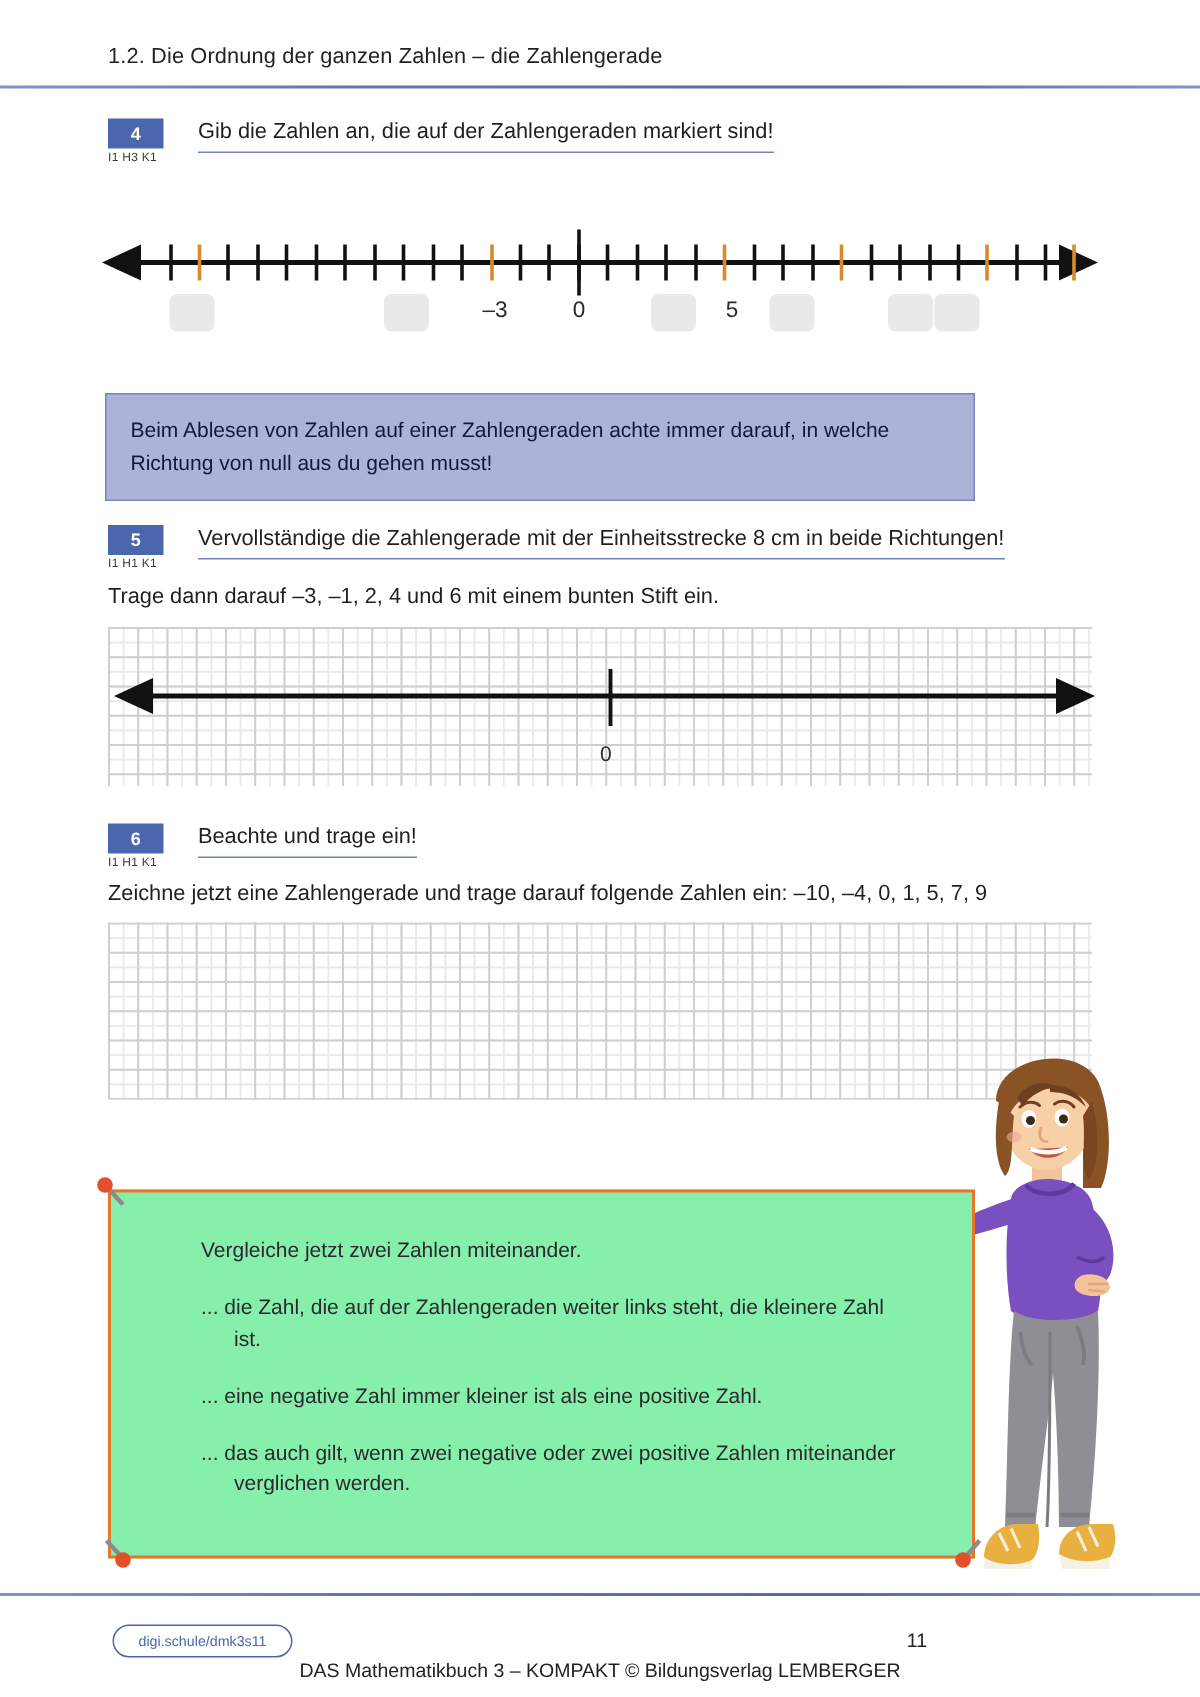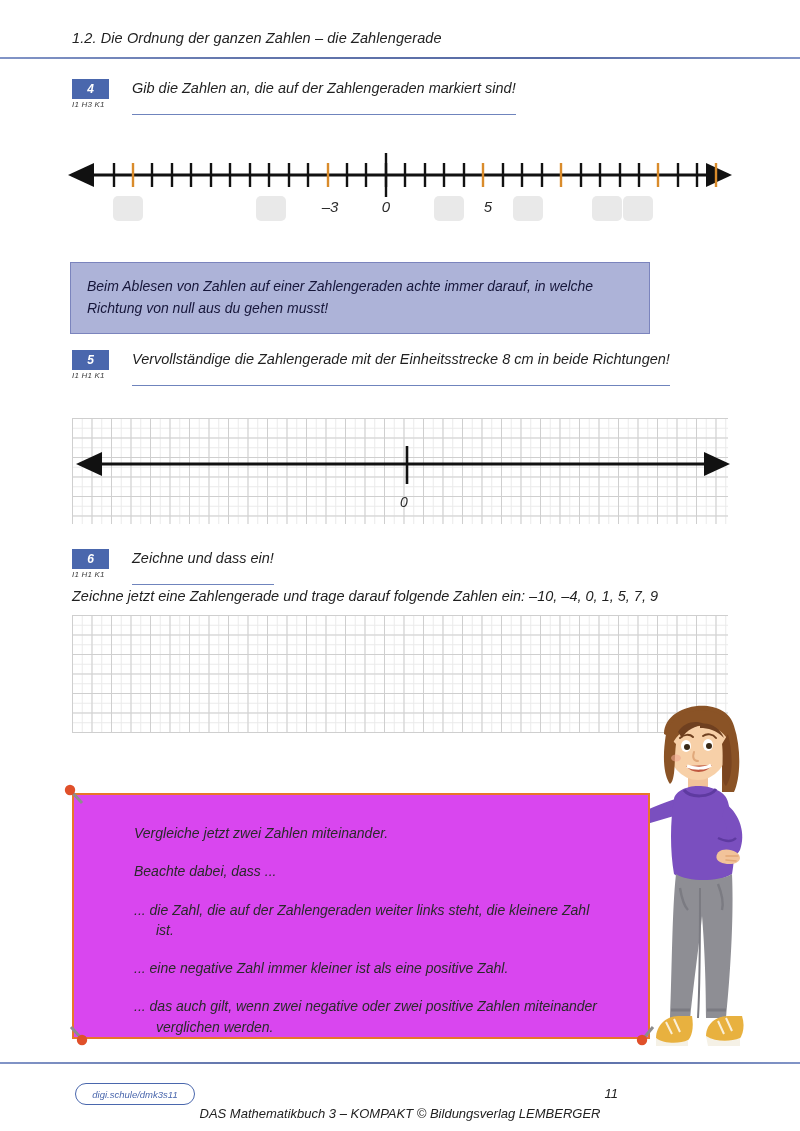--- a/index.html
+++ b/index.html
@@ -3,21 +3,21 @@
 <meta charset="utf-8">
 <style>
   * { box-sizing: border-box; margin: 0; padding: 0; }
   html, body {
     width: 800px; height: 1131px;
     background: #ffffff;
     font-family: "Liberation Sans", sans-serif;
     color: #1f1f1f;
     overflow: hidden;
   }
-  .page { position: relative; width: 696px; height: 1131px; font-style: italic; }
+  .page { position: relative; width: 696px; height: 1131px; }
 
   
   .chapter-title {
     position: absolute; left: 72px; top: 30px;
     font-size: 14.5px; color: #222; letter-spacing: .1px;
   }
   .rule-top {
     position: absolute; left: 0; top: 57px; width: 800px; height: 2px;
     background: linear-gradient(to right, #7b8fc4, #5b6fa8 30%, #4e63a0 70%, #7b8fc4);
     opacity: .95;
@@ -36,21 +36,21 @@
     color: #fff; font-size: 12px; font-weight: bold;
     display: flex; align-items: center; justify-content: center;
   }
   .ex-code {
     position: absolute; left: 0; top: 21px;
     font-size: 8px; color: #3a3a3a; letter-spacing: .2px; white-space: nowrap;
   }
   .ex-text {
     position: absolute; left: 60px; top: 1px;
     font-size: 14.5px; color: #1f1f1f; white-space: nowrap;
-    padding-bottom: 18px;
+    padding-bottom: 5px;
     border-bottom: 1.4px solid #6f84bd;
   }
   .ex-sub {
     position: absolute; left: 0px; font-size: 14.5px; color: #1f1f1f;
   }
 
   
   .nl-wrap { position: absolute; left: 0; top: 0; }
   .nl-labels { position: absolute; }
   .nl-box {
@@ -78,21 +78,21 @@
       linear-gradient(to bottom, #cfcfcf 1px, transparent 1px),
       linear-gradient(to right, #eaeaea 1px, transparent 1px),
       linear-gradient(to bottom, #eaeaea 1px, transparent 1px);
     background-size: 19.5px 19.5px, 19.5px 19.5px, 9.75px 9.75px, 9.75px 9.75px;
   }
 
   
   .orange-box {
     position: absolute; left: 72px; top: 793px;
     width: 578px; height: 246px;
-    background: #d946ef; border: 2.2px solid #e8762a;
+    background: #86efac; border: 2.2px solid #e8762a;
   }
   .orange-text {
     position: absolute; left: 60px; top: 28px; width: 470px;
     font-size: 14px; line-height: 1.45; color: #2a2a2a;
   }
   .ot-line { margin-bottom: 18px; }
   .ot-line.hang { padding-left: 22px; text-indent: -22px; }
 
   .pin { position: absolute; width: 26px; height: 26px; }
   .pin svg { display: block; }
@@ -191,34 +191,35 @@
     </div>
   </div>
 
   <div class="info-box">Beim Ablesen von Zahlen auf einer Zahlengeraden achte immer darauf, in welche Richtung von null aus du gehen musst!</div>
 
   <div class="ex" style="left:72px; top:350px;">
     <div class="ex-badge">5</div>
     <div class="ex-code">I1 H1 K1</div>
     <div class="ex-text">Vervollständige die Zahlengerade mit der Einheitsstrecke 8 cm in beide Richtungen!</div>
   </div>
+  <div class="ex-sub" style="left:72px; top:390px;">Trage dann darauf –3, –1, 2, 4 und 6 mit einem bunten Stift ein.</div>
 
   <div class="grid" style="left:72px; top:418px; width:656px; height:106px;"></div>
   <svg width="680" height="106" style="position:absolute; left:72px; top:418px;">
     <line x1="22" y1="46" x2="640" y2="46" stroke="#111" stroke-width="3.2"></line>
     <polygon points="4,46 30,34 30,58" fill="#111"></polygon>
     <polygon points="658,46 632,34 632,58" fill="#111"></polygon>
     <line x1="335" y1="28" x2="335" y2="66" stroke="#111" stroke-width="2.6"></line>
   </svg>
   <div style="position:absolute; left:400px; top:494px; font-size:14px; color:#2b2b2b;">0</div>
 
   <div class="ex" style="left:72px; top:549px;">
     <div class="ex-badge">6</div>
     <div class="ex-code">I1 H1 K1</div>
-    <div class="ex-text">Zeichne und dass ein!</div>
+    <div class="ex-text">Beachte und trage ein!</div>
   </div>
   <div class="ex-sub" style="left:72px; top:588px;">Zeichne jetzt eine Zahlengerade und trage darauf folgende Zahlen ein: –10, –4, 0, 1, 5, 7, 9</div>
 
   <div class="grid" style="left:72px; top:615px; width:656px; height:118px;"></div>
 
   <div class="girl">
     <svg width="170" height="372" viewBox="0 0 170 372">
 
       <path d="M34 46 C34 14, 96 6, 104 38 C112 62, 110 92, 104 104 L92 104 L92 52 L46 52 Z" fill="#8a5326"></path>
 
@@ -275,21 +276,20 @@
       <path d="M36 334 L42 346 M44 331 L50 344" stroke="#fff" stroke-width="2" opacity=".8"></path>
       <path d="M76 348 C76 336, 86 328, 98 328 L112 328 C116 340, 112 352, 104 356 C92 360, 80 356, 76 348 Z" fill="#e8b13f"></path>
       <path d="M76 348 C86 354, 100 354, 110 350 L110 358 L78 358 Z" fill="#f5f1e6"></path>
       <path d="M88 333 L94 346 M96 330 L102 343" stroke="#fff" stroke-width="2" opacity=".8"></path>
     </svg>
   </div>
 
   <div class="orange-box">
     <div class="orange-text">
       <div class="ot-line">Vergleiche jetzt zwei Zahlen miteinander.</div>
-      <div class="ot-line">Beachte dabei, dass ...</div>
       <div class="ot-line hang">... die Zahl, die auf der Zahlengeraden weiter links steht, die kleinere Zahl ist.</div>
       <div class="ot-line hang">... eine negative Zahl immer kleiner ist als eine positive Zahl.</div>
       <div class="ot-line hang">... das auch gilt, wenn zwei negative oder zwei positive Zahlen miteinander verglichen werden.</div>
     </div>
   </div>
 
   <div class="pin" style="left:62px; top:783px;">
     <svg width="26" height="26">
         <line x1="9" y1="8" x2="20" y2="20" stroke="#8c8c8c" stroke-width="3"></line>
         <circle cx="8" cy="7" r="5.2" fill="#e0502a"></circle>

